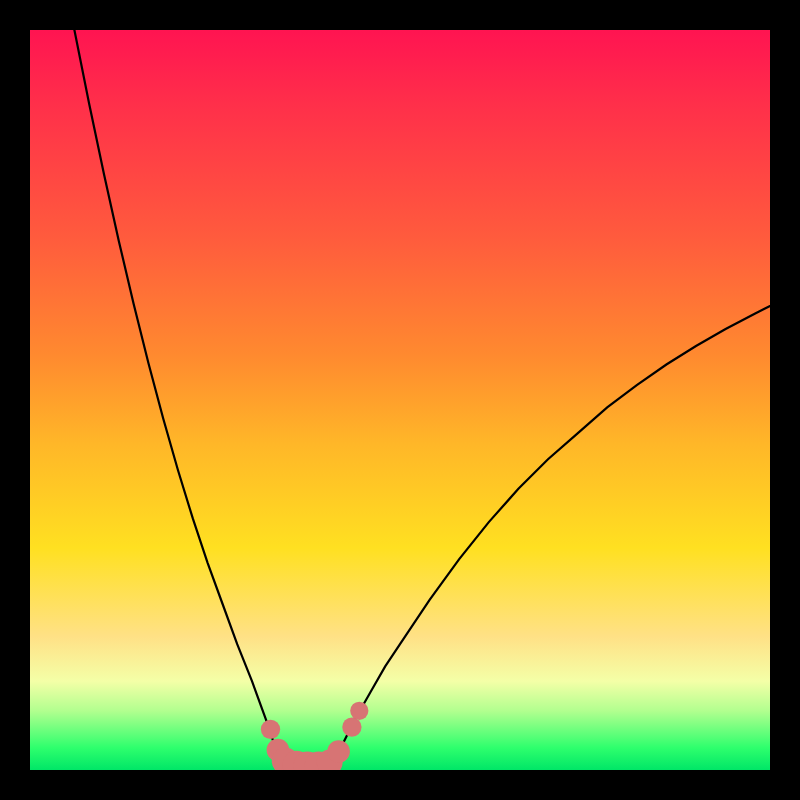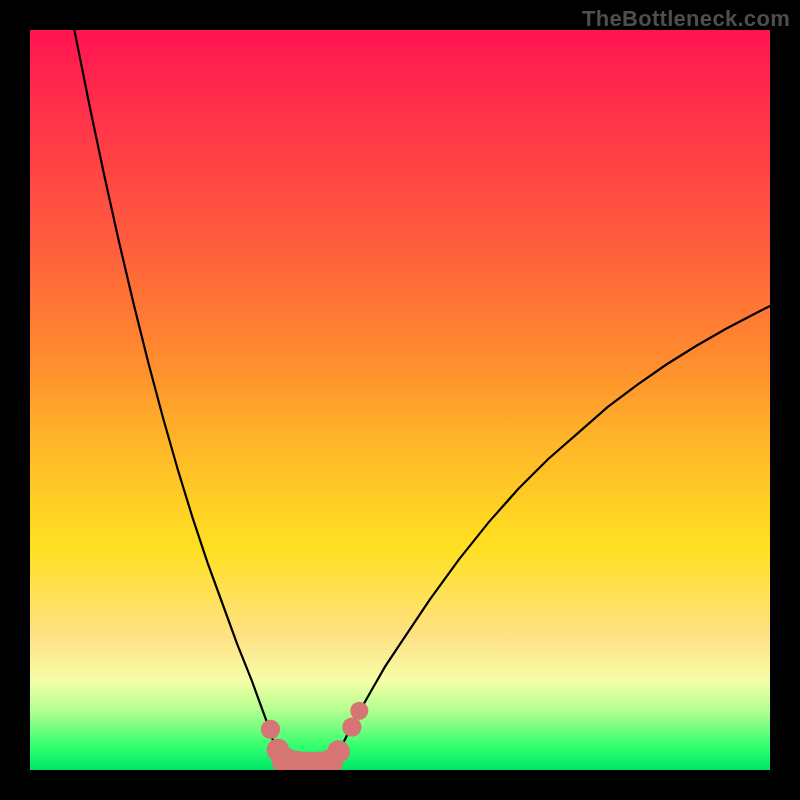--- a/index.html
+++ b/index.html
@@ -56,21 +56,20 @@
     top: 0;
     width: 740px;
     height: 740px;
     overflow: visible;
   }
 </style>
 </head>
 <body>
 
 <div class="frame">
-  <div class="watermark">TheBottleneck.com</div>
 
   <div class="plot-area">
     <svg class="chart" viewBox="0 0 740 740" preserveAspectRatio="none">
       <path id="left-curve" fill="none" stroke="#000000" stroke-width="2.2" stroke-linecap="round" d="M 44.4 0 L 59.2 74 L 74 144.29999999999995 L 88.8 210.89999999999998 L 103.60000000000001 273.8 L 118.4 332.99999999999994 L 133.2 388.5 L 148 440.29999999999995 L 162.8 488.4 L 177.6 532.8 L 192.4 573.5 L 207.20000000000002 614.2 L 222 651.2 L 236.8 691.9 L 244.20000000000002 714.1 L 251.60000000000002 732.6"></path>
       <path id="right-curve" fill="none" stroke="#000000" stroke-width="2.2" stroke-linecap="round" d="M 303.4 732.6 L 310.8 717.8 L 325.6 688.2 L 340.40000000000003 662.3 L 355.2 636.4 L 370 614.2 L 399.6 569.8 L 429.2 529.1 L 458.8 492.1 L 488.40000000000003 458.8 L 518 429.2 L 547.6 403.3 L 577.2 377.40000000000003 L 606.8 355.2 L 636.4 334.4800000000001 L 666 315.98 L 695.5999999999999 298.96000000000004 L 725.1999999999999 283.42 L 740 276.02"></path>
       <path id="flat-seg" fill="none" stroke="#d77474" stroke-width="14" stroke-linecap="round" d="M 251.60000000000002 736.3 L 303.4 736.3"></path>
       <g id="markers">
           <circle cx="240.5" cy="699.3" r="9.66" fill="#d77474"></circle>
           <circle cx="247.9" cy="720.02" r="11.325" fill="#d77474"></circle>
           <circle cx="255.29999999999998" cy="731.12" r="13.545" fill="#d77474"></circle>

